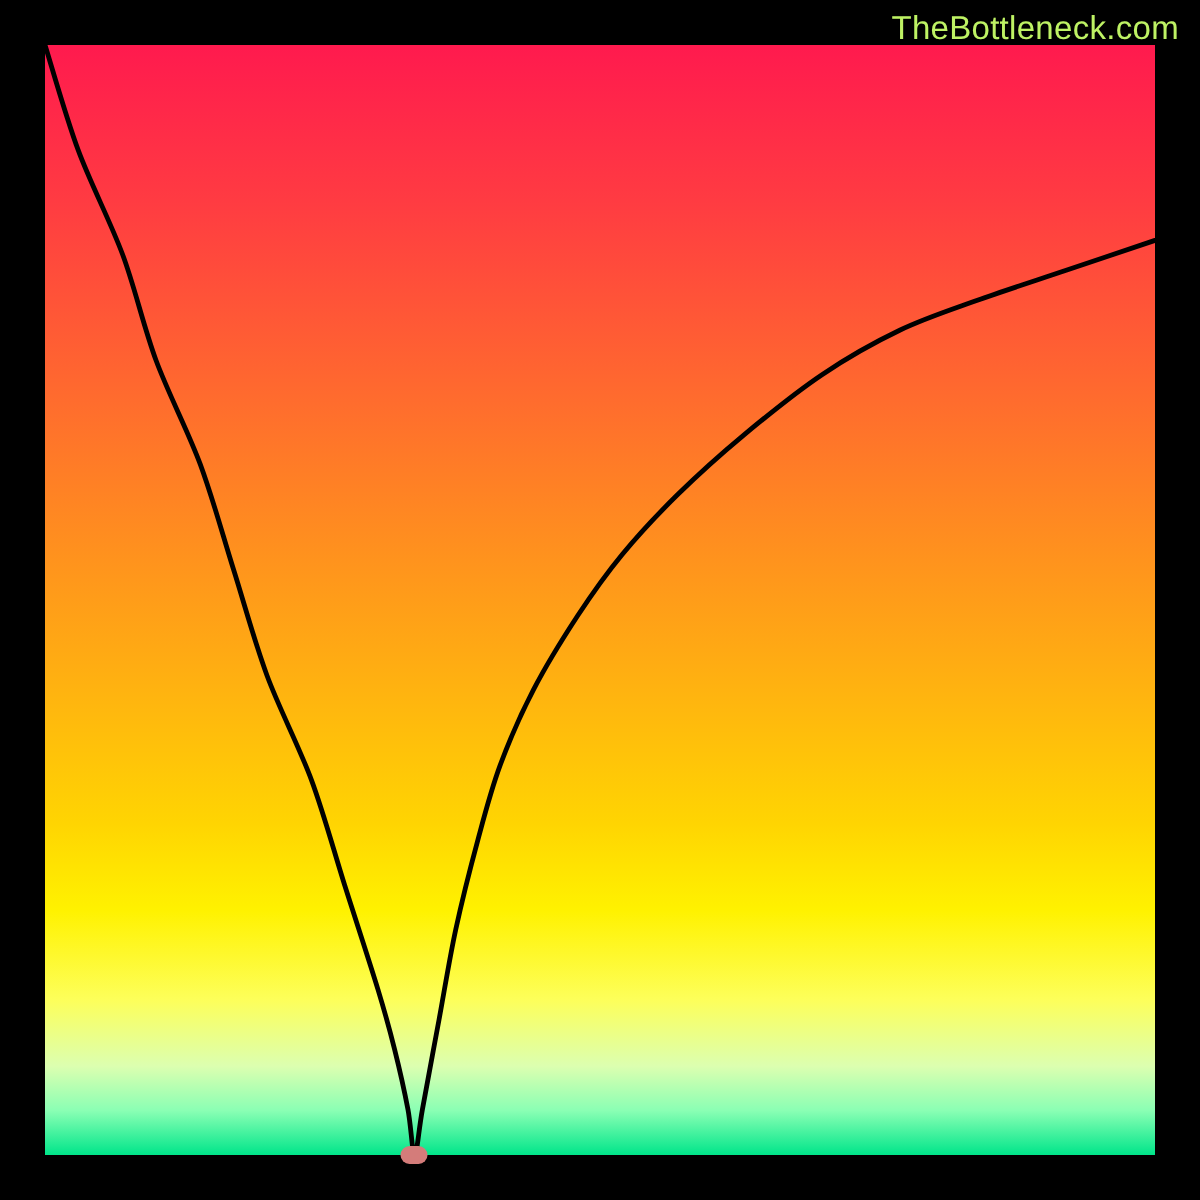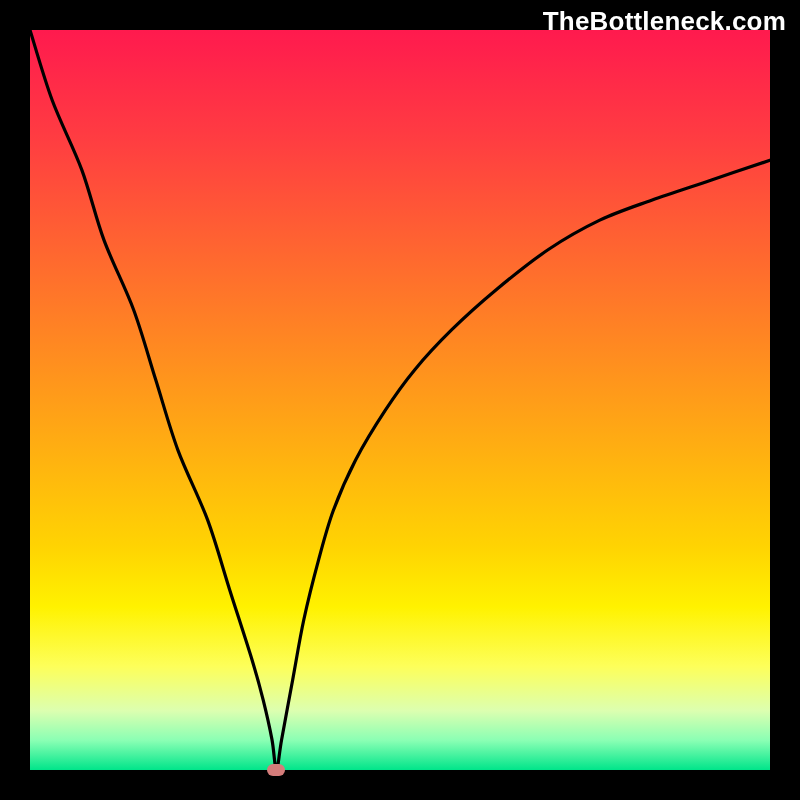--- a/index.html
+++ b/index.html
@@ -36,23 +36,23 @@
       var(--c7) 86%,
       var(--c8) 92%,
       var(--c9) 96%,
       var(--c10) 100%
     );
   }
   .watermark {
     position: absolute;
     top: 6px;
     right: 14px;
-    color: #ffffff;
-    font-size: 26px;
-    font-weight: 700;
+    color: #bef264;
+    font-size: 22px;
+    font-weight: 400;
     letter-spacing: 0.2px;
   }
   svg.curve {
     position: absolute;
     top: 0;
     left: 0;
     width: 740px;
     height: 740px;
     overflow: visible;
   }

